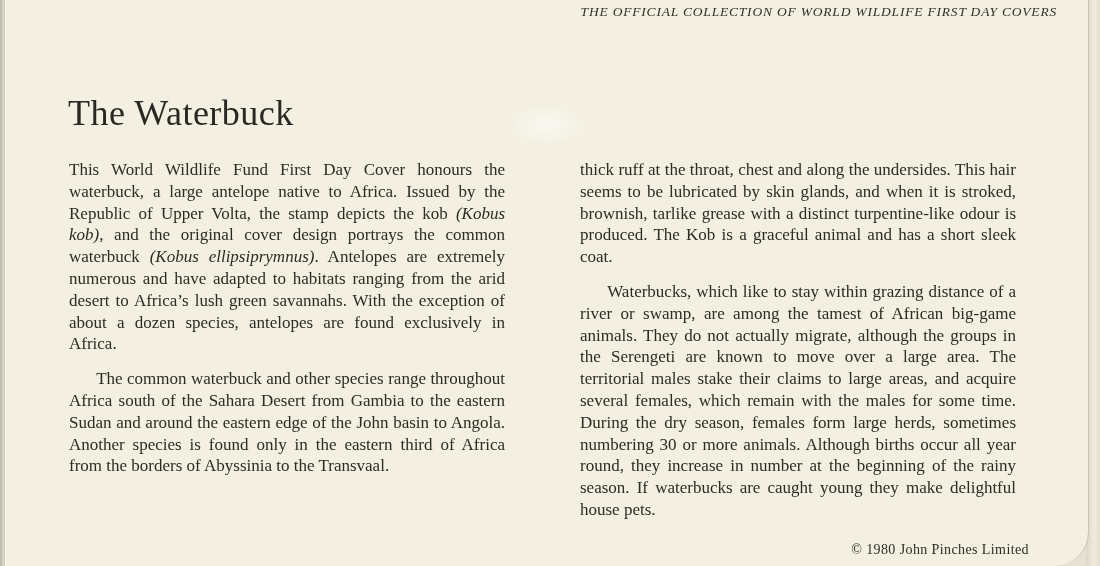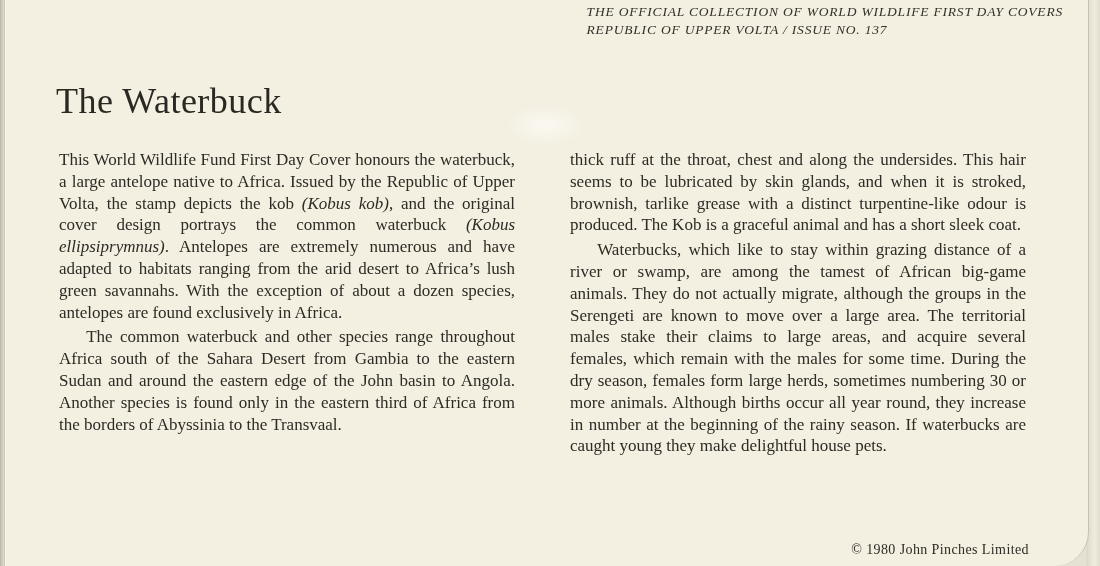--- a/index.html
+++ b/index.html
@@ -36,33 +36,33 @@
       radial-gradient(ellipse 55px 28px at 541px 125px, rgba(251,250,244,0.85), rgba(251,250,244,0) 75%),
       #f3efe1;
     border-left: 1px solid #ccc8b9;
     border-right: 1px solid #c6c1b0;
     border-bottom-right-radius: 34px;
     box-shadow: 1px 0 0 rgba(255,255,255,0.6) inset;
   }
   .header {
     position: absolute;
     top: 3px;
-    right: 25px;
-    text-align: left;
+    right: 31px;
+    text-align: right;
     font-style: italic;
     font-size: 13.5px;
     line-height: 18px;
     letter-spacing: 0.8px;
     color: #33302a;
   }
   .title {
     position: absolute;
     left: 51px;
     top: 80px;
-    margin: 0;
+    margin: 12px;
     font-size: 36px;
     font-weight: normal;
     letter-spacing: 0.5px;
     color: #2b2823;
   }
   .columns {
     position: absolute;
     left: 51px;
     top: 146px;
     width: 973px;
@@ -72,21 +72,21 @@
     overflow: hidden;
   }
   .col {
     width: 462px;
     font-size: 17px;
     line-height: 21.8px;
     text-align: justify;
     color: #2e2b25;
   }
   .col p {
-    margin: 3px;
+    margin: 13px;
   }
   .col p.indent {
     text-indent: 1.6em;
   }
   .footer {
     position: absolute;
     right: 59px;
     bottom: 8px;
     font-size: 14px;
     letter-spacing: 0.4px;
@@ -96,21 +96,20 @@
 </head>
 <body>
 
 <div class="stage">
   <div class="edge-strip"></div>
 
   <div class="card">
 
     <div class="header">
       <div>THE OFFICIAL COLLECTION OF WORLD WILDLIFE FIRST DAY COVERS</div>
-      <div>REPUBLIC OF UPPER VOLTA / ISSUE NO. 137</div>
     </div>
 
     <h1 class="title">The Waterbuck</h1>
 
     <div class="columns">
       <div class="col">
           <p><span>This World Wildlife Fund First Day Cover honours the waterbuck, a large antelope native to Africa. Issued by the Republic of Upper Volta, the stamp depicts the kob </span><i>(Kobus kob)</i><span>, and the original cover design portrays the common waterbuck </span><i>(Kobus ellipsiprymnus)</i><span>. Antelopes are extremely numerous and have adapted to habitats ranging from the arid desert to Africa’s lush green savannahs. With the exception of about a dozen species, antelopes are found exclusively in Africa.</span></p>
           <p class="indent"><span>The common waterbuck and other species range throughout Africa south of the Sahara Desert from Gambia to the eastern Sudan and around the eastern edge of the John basin to Angola. Another species is found only in the eastern third of Africa from the borders of Abyssinia to the Transvaal.</span></p>
         </div>
       <div class="col">

